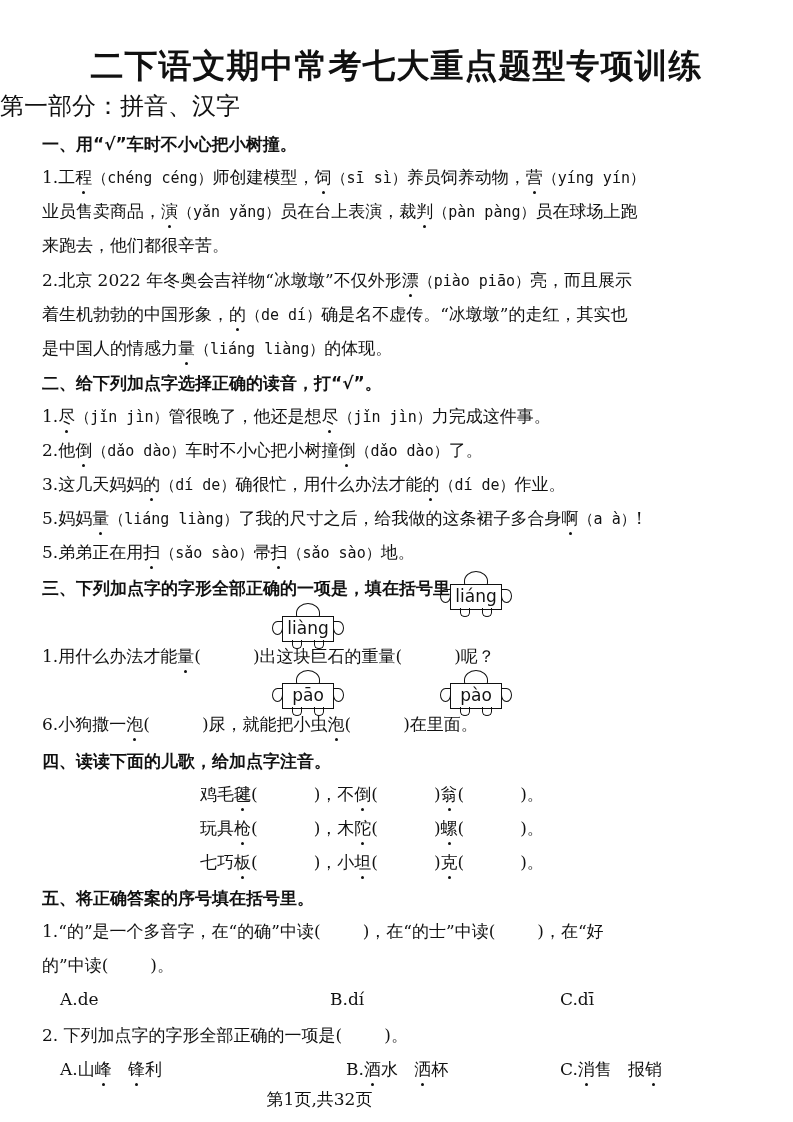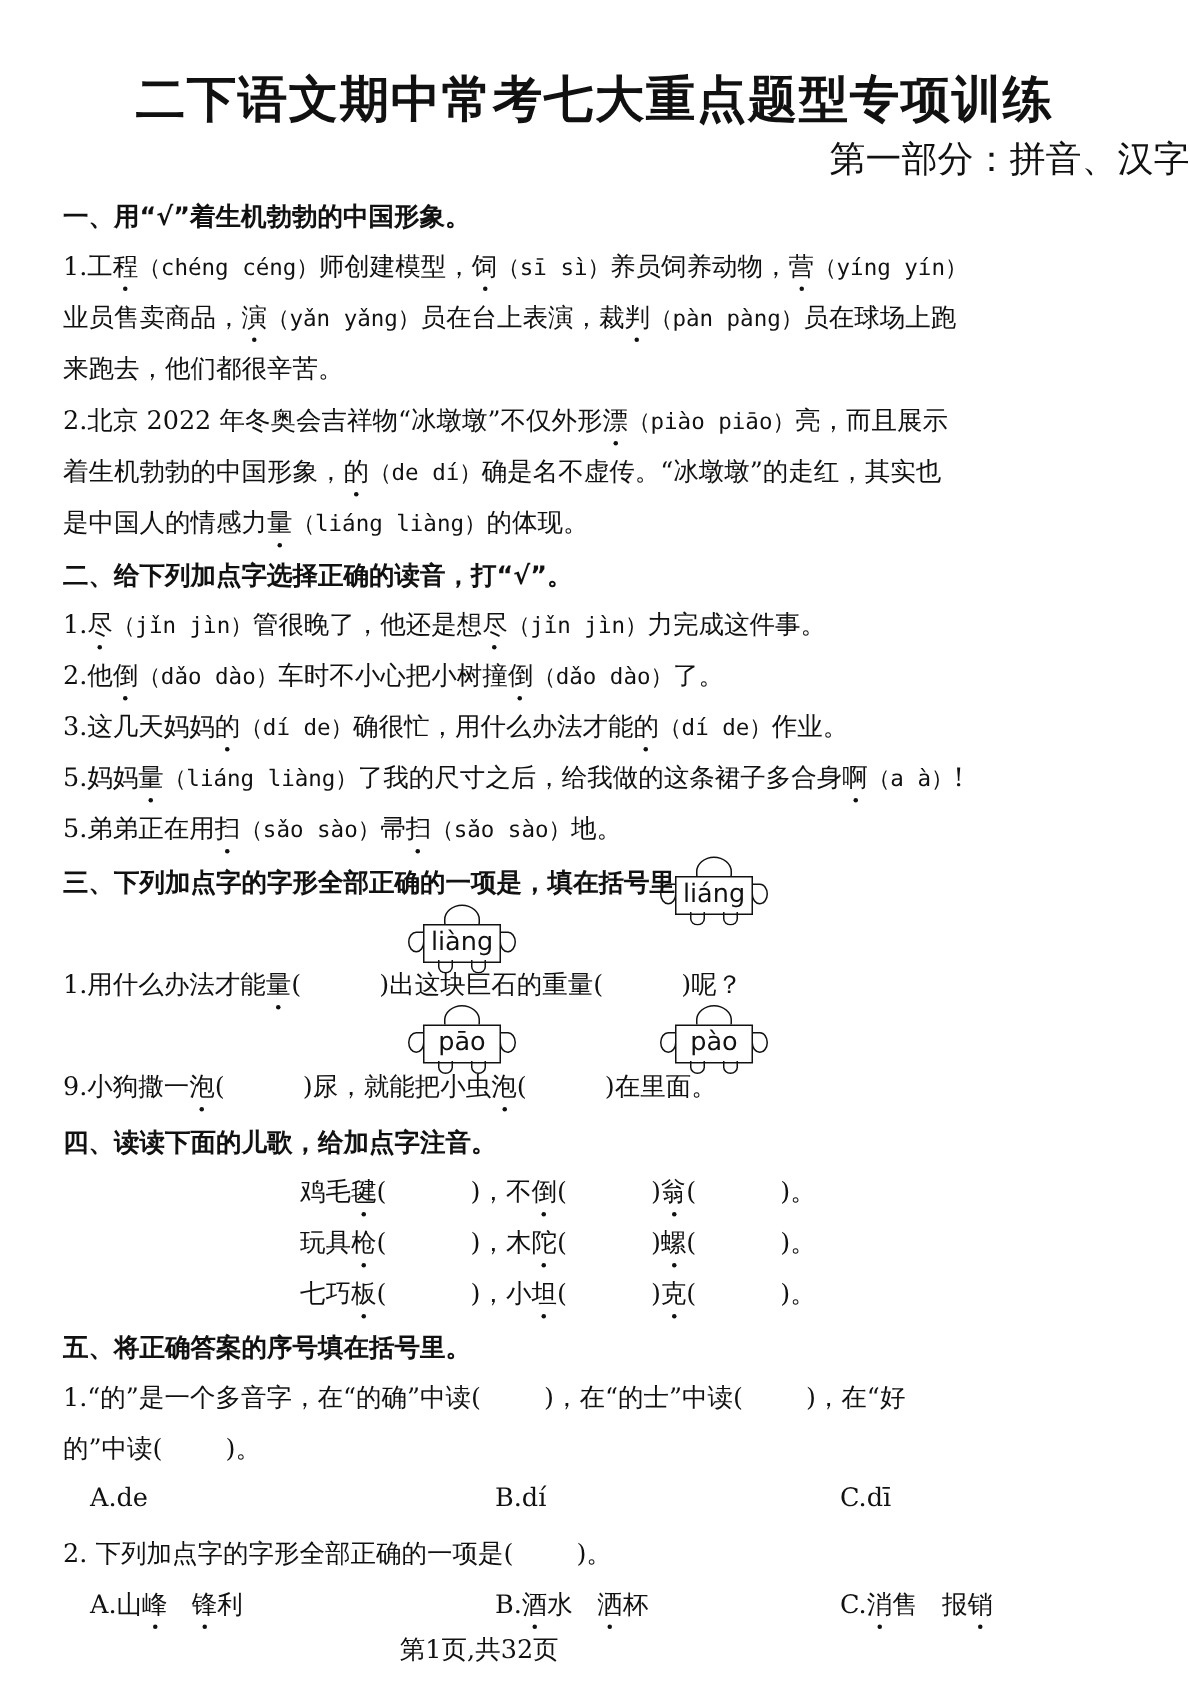--- a/index.html
+++ b/index.html
@@ -1,21 +1,21 @@
 <!DOCTYPE html>
 <html><head>
 <meta charset="utf-8">
 <style>
   html, body { margin:0; padding:0; background:#ffffff; }
   body { width:793px; height:1122px; position:relative; overflow:hidden;
          font-family:"DejaVu Serif","Liberation Serif",serif; color:#111; }
   .abs { position:absolute; white-space:nowrap; }
   .title { left:0; width:793px; text-align:center; top:44px; font-size:33px; font-weight:bold;
            font-family:"DejaVu Sans","Liberation Sans",sans-serif; letter-spacing:1px; }
-  .subtitle { left:0; width:793px; text-align:right; top:90px; font-size:24px; }
+  .subtitle { left:0; width:793px; text-align:left; top:90px; font-size:24px; }
   .sec { left:42px; font-size:17px; font-weight:bold; font-family:"DejaVu Sans","Liberation Sans",sans-serif; }
   .line { left:42px; font-size:17px; }
   .py { font-family:"DejaVu Sans Mono","Liberation Mono",monospace; font-size:15px; }
   .dot { position:relative; display:inline-block; }
   .dot::after { content:""; position:absolute; left:50%; bottom:-5px; width:3px; height:3px;
                 margin-left:-1.5px; background:#111; border-radius:50%; }
   .blank { display:inline-block; }
   .chick { position:absolute; width:72px; height:48px; }
   .chick .head { position:absolute; left:24px; top:0; width:22px; height:18px; border:1.5px solid #111;
                  border-radius:50% 50% 40% 40%; background:#fff; }
@@ -27,21 +27,21 @@
   .chick .foot-l { position:absolute; left:20px; top:37px; width:8px; height:8px; border:1.2px solid #111; border-top:none; border-radius:0 0 50% 50%; }
   .chick .foot-r { position:absolute; left:42px; top:37px; width:8px; height:8px; border:1.2px solid #111; border-top:none; border-radius:0 0 50% 50%; }
   .footer { left:0; width:639px; text-align:center; top:1088px; font-size:17px; }
 </style>
 </head>
 <body>
 
 <div class="abs title">二下语文期中常考七大重点题型专项训练</div>
 <div class="abs subtitle">第一部分：拼音、汉字</div>
 
-<div class="abs sec" style="top:133px">一、用“√”着生机勃勃的中国形象。</div>
+<div class="abs sec" style="top:133px">一、用“√”车时不小心把小树撞。</div>
 <div class="abs line" style="top:166px">
   <span>1.工</span><span class="dot">程</span><span class="py">（chéng  céng）</span><span>师创建模型，</span><span class="dot">饲</span><span class="py">（sī  sì）</span><span>养员饲养动物，</span><span class="dot">营</span><span class="py">（yíng  yín）</span>
 </div>
 <div class="abs line" style="top:200px">
   <span>业员售卖商品，</span><span class="dot">演</span><span class="py">（yǎn  yǎng）</span><span>员在台上表演，裁</span><span class="dot">判</span><span class="py">（pàn  pàng）</span><span>员在球场上跑</span>
 </div>
 <div class="abs line" style="top:234px">来跑去，他们都很辛苦。</div>
 
 <div class="abs line" style="top:269px">
   <span>2.北京 2022 年冬奥会吉祥物“冰墩墩”不仅外形</span><span class="dot">漂</span><span class="py">（piào  piāo）</span><span>亮，而且展示</span>
@@ -102,21 +102,21 @@
 </div>
 <div class="chick" style="left:440px;top:670px">
   <div class="wing-l"></div>
     <div class="wing-r"></div>
   <div class="head"></div>
   <div class="board">pào</div>
   <div class="foot-l"></div>
     <div class="foot-r"></div>
 </div>
 <div class="abs line" style="top:713px">
-  <span>9.小狗撒一</span><span class="dot">泡</span><span>(</span><span class="blank" style="width:52px"></span><span>)尿，就能把小虫</span><span class="dot">泡</span><span>(</span><span class="blank" style="width:52px"></span><span>)在里面。</span>
+  <span>6.小狗撒一</span><span class="dot">泡</span><span>(</span><span class="blank" style="width:52px"></span><span>)尿，就能把小虫</span><span class="dot">泡</span><span>(</span><span class="blank" style="width:52px"></span><span>)在里面。</span>
 </div>
 
 <div class="abs sec" style="top:750px">四、读读下面的儿歌，给加点字注音。</div>
 <div class="abs line" style="left:200px;top:783px">
   <span>鸡毛</span><span class="dot">毽</span>(<span class="blank" style="width:56px"></span>)<span>，不</span><span class="dot">倒</span>(<span class="blank" style="width:56px"></span>)<span class="dot">翁</span>(<span class="blank" style="width:56px"></span>)<span>。</span>
 </div>
 <div class="abs line" style="left:200px;top:817px">
   <span>玩具</span><span class="dot">枪</span>(<span class="blank" style="width:56px"></span>)<span>，木</span><span class="dot">陀</span>(<span class="blank" style="width:56px"></span>)<span class="dot">螺</span>(<span class="blank" style="width:56px"></span>)<span>。</span>
 </div>
 <div class="abs line" style="left:200px;top:851px">
@@ -133,20 +133,20 @@
 <div class="abs line" style="left:60px;top:989px">A.de</div>
 <div class="abs line" style="left:330px;top:989px">B.dí</div>
 <div class="abs line" style="left:560px;top:989px">C.dī</div>
 
 <div class="abs line" style="top:1024px">
   <span>2. 下列加点字的字形全部正确的一项是(</span><span class="blank" style="width:42px"></span><span>)。</span>
 </div>
 <div class="abs line" style="left:60px;top:1058px">
   <span>A.</span><span>山</span><span class="dot">峰</span>&nbsp;&nbsp;&nbsp;<span class="dot">锋</span><span>利</span>
 </div>
-<div class="abs line" style="left:330px;top:1058px">
+<div class="abs line" style="left:346px;top:1058px">
   <span>B.</span><span class="dot">酒</span><span>水</span>&nbsp;&nbsp;&nbsp;<span class="dot">洒</span><span>杯</span>
 </div>
 <div class="abs line" style="left:560px;top:1058px">
   <span>C.</span><span class="dot">消</span><span>售</span>&nbsp;&nbsp;&nbsp;<span>报</span><span class="dot">销</span>
 </div>
 
 <div class="abs footer">第1页,共32页</div>
 
 </body></html>

